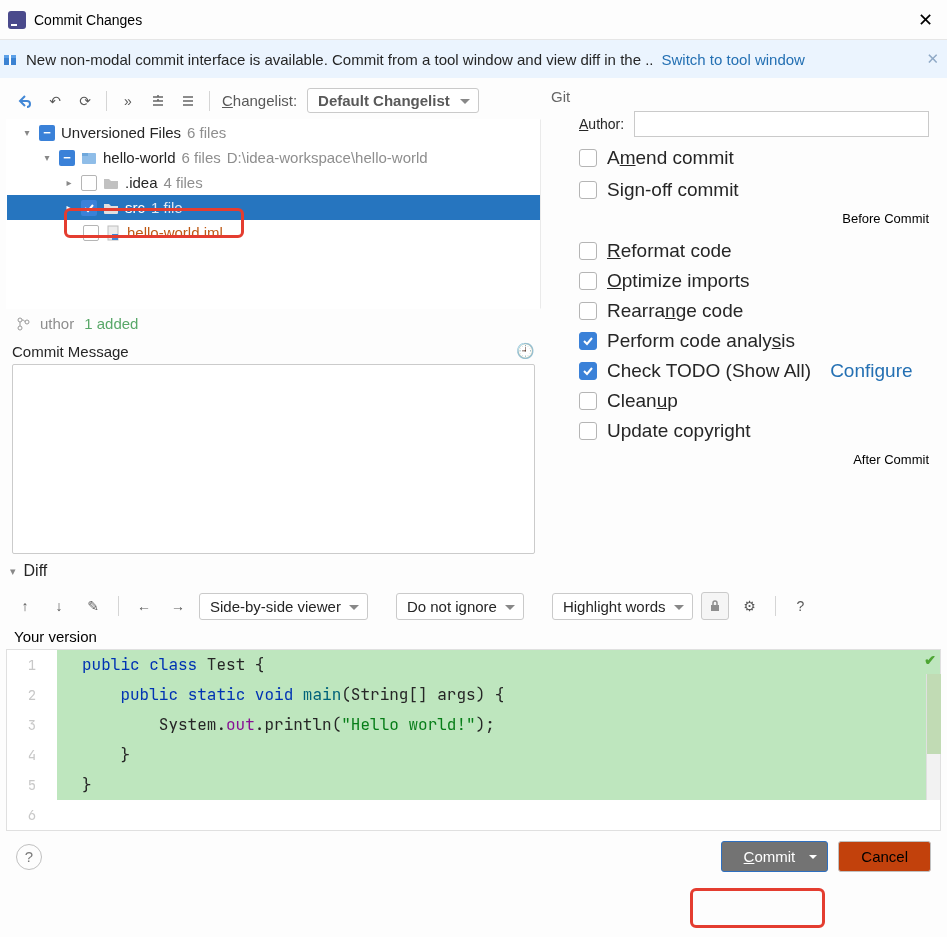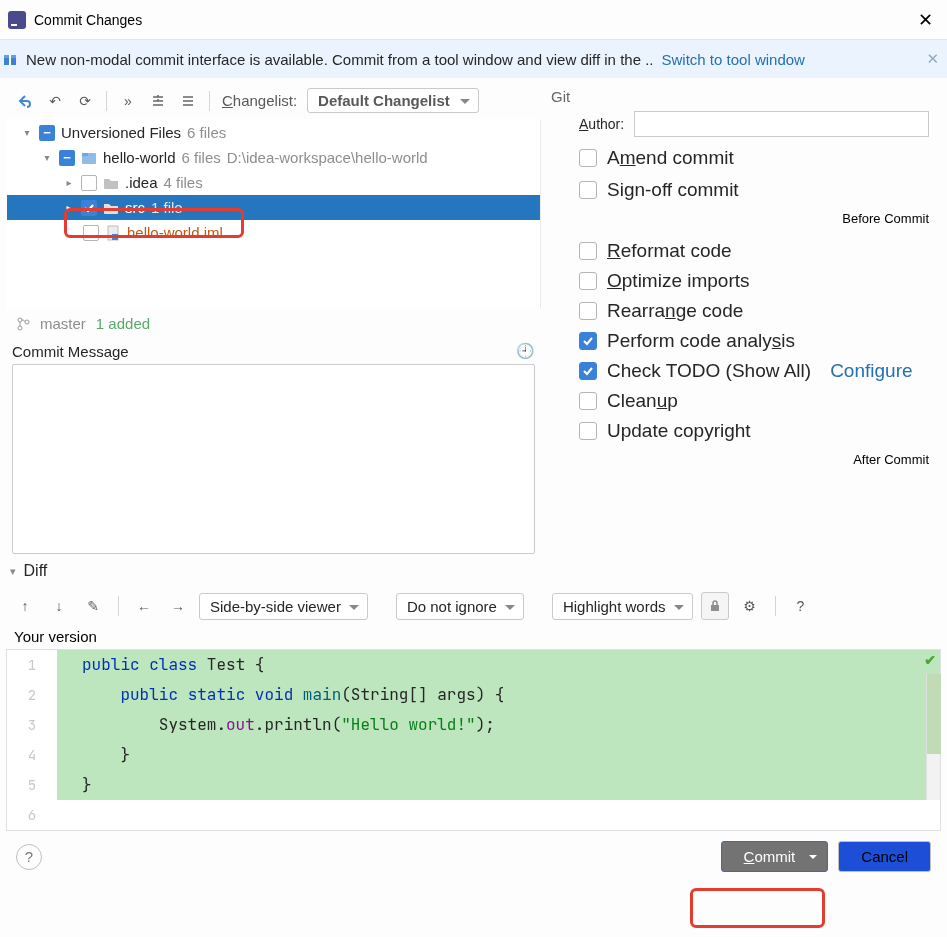--- a/index.html
+++ b/index.html
@@ -145,21 +145,21 @@
   .code.empty{background:#FFF;}
   .kw{color:var(--kw-blue);}
   .fld{color:var(--purple);margin-top:32px;}
   .str{color:var(--str-green);}
   .gutter-tick{position:absolute;right:4px;top:2px;color:#4DA533;font-weight:bold;}
   .vstrip{position:absolute;right:0;top:24px;bottom:30px;width:14px;background:#F2F2F2;border-left:1px solid #E0E0E0;}
   .vstrip .mk{width:14px;height:80px;background:#C1DBB4;}
   .footer-row{display:flex;align-items:center;padding:10px 16px;gap:10px;}
   .help-circle{width:26px;height:26px;border:1px solid #C0C0C0;border-radius:50%;display:flex;align-items:center;justify-content:center;color:#7A7A7A;font-size:15px;}
   .spacer{flex:1;}
-  .btn{border:1px solid #C0C0C0;border-radius:3px;padding:6px 22px;font-size:15px;background:#1d4ed8;cursor:pointer;}
+  .btn{border:1px solid #C0C0C0;border-radius:3px;padding:6px 22px;font-size:15px;background:#c2410c;cursor:pointer;}
   .btn.primary{background:#737373;color:#FFF;border-color:#2E6FC0;position:relative;padding-right:32px;}
   .btn.primary:after{content:"";position:absolute;right:10px;top:13px;border:4px solid transparent;border-top-color:#FFF;}
   svg{display:block;}
 </style>
 </head>
 <body>
 
 <div class="titlebar">
   <span class="ij-logo">
     <svg width="18" height="18">
@@ -278,21 +278,21 @@
 
     <div class="branch-row">
       <span>
           <svg width="14" height="14">
             <circle cx="4" cy="3" r="2" fill="none" stroke="#999"></circle>
             <circle cx="4" cy="11" r="2" fill="none" stroke="#999"></circle>
             <circle cx="11" cy="5" r="2" fill="none" stroke="#999"></circle>
             <path d="M4 5v4M6 3c3 0 3 2 3 2" stroke="#999" fill="none"></path>
           </svg>
         </span>
-      <span class="branchname">master</span>
+      <span class="branchname">uthor</span>
       <span class="added">1 added</span>
     </div>
 
     <div class="section-label">
       <span>Commit Message</span>
       <span class="clock">🕘</span>
     </div>
     <div class="msgbox"></div>
   </div>
 

